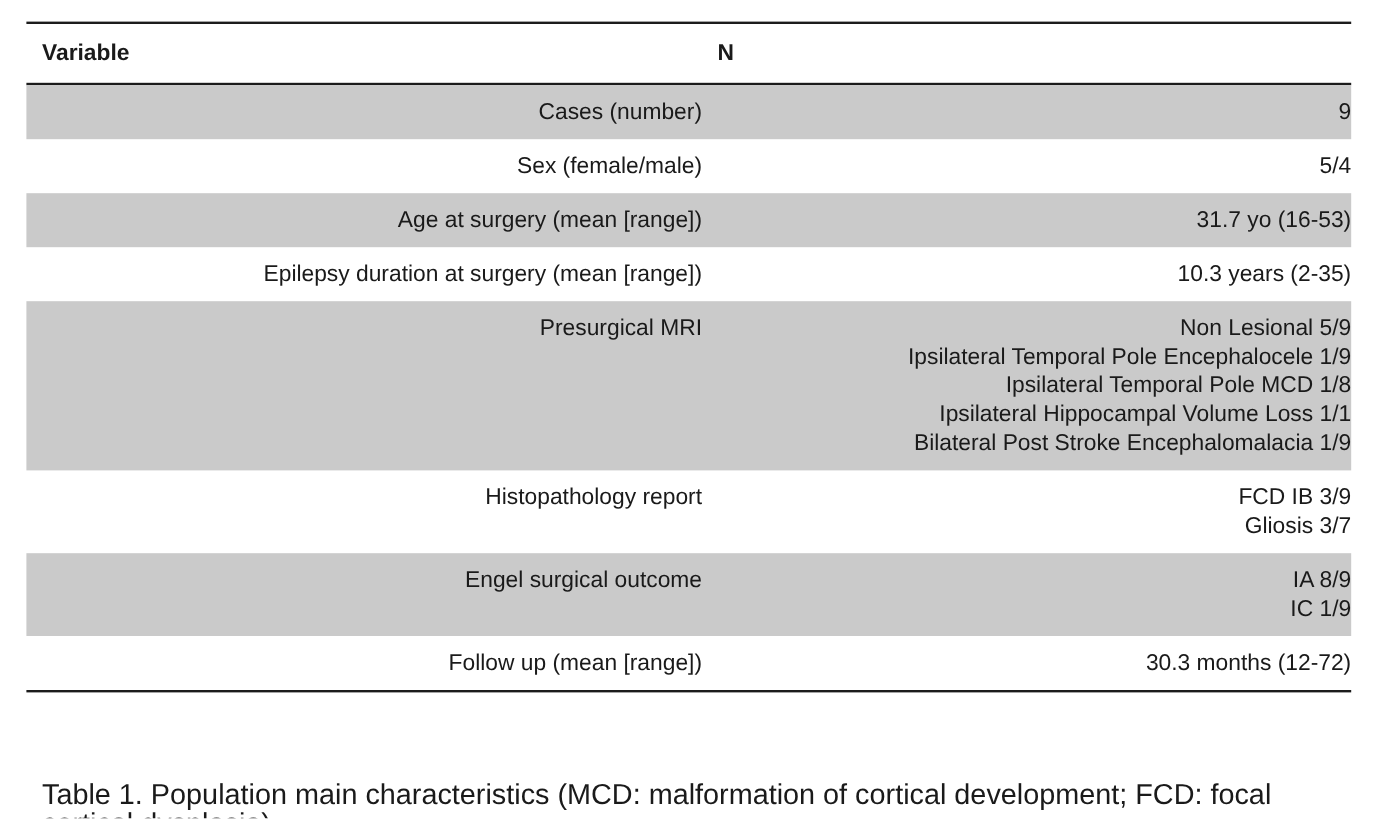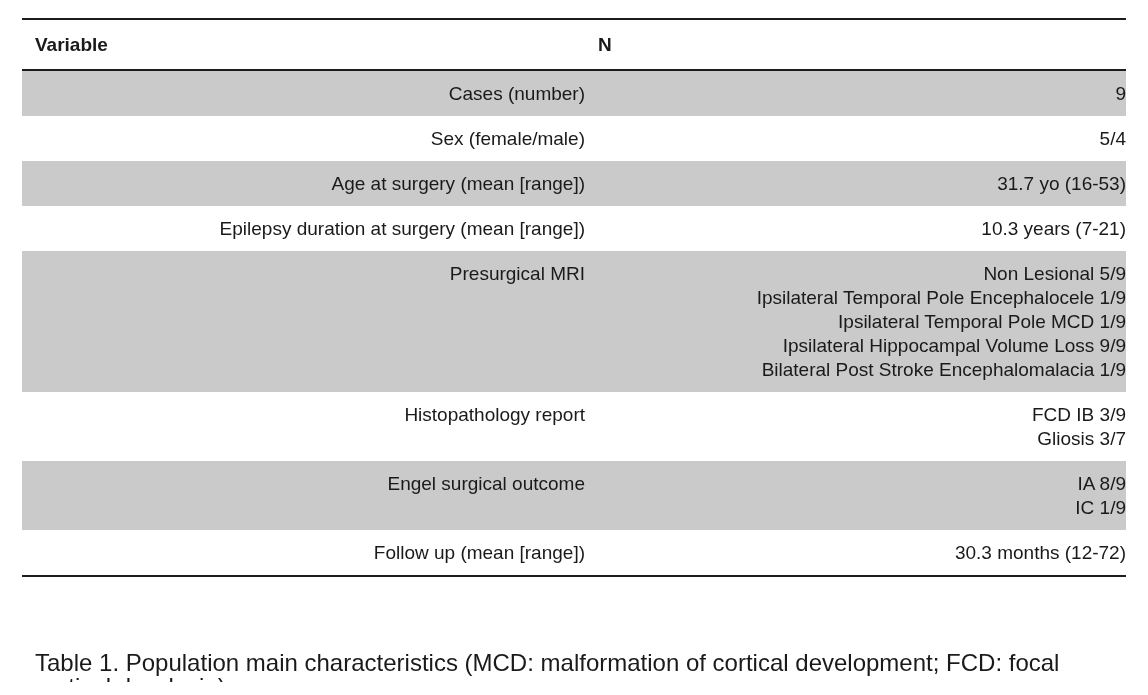--- a/index.html
+++ b/index.html
@@ -85,30 +85,30 @@
         </div>
         <div class="tr shaded">
           <div class="td col1">Age at surgery (mean [range])</div>
           <div class="td col2">
             <div class="value-line">31.7 yo (16-53)</div>
           </div>
         </div>
         <div class="tr">
           <div class="td col1">Epilepsy duration at surgery (mean [range])</div>
           <div class="td col2">
-            <div class="value-line">10.3 years (7-21)</div>
+            <div class="value-line">10.3 years (2-35)</div>
           </div>
         </div>
         <div class="tr shaded">
           <div class="td col1">Presurgical MRI</div>
           <div class="td col2">
             <div class="value-line">Non Lesional 5/9</div>
             <div class="value-line">Ipsilateral Temporal Pole Encephalocele 1/9</div>
-            <div class="value-line">Ipsilateral Temporal Pole MCD 1/9</div>
-            <div class="value-line">Ipsilateral Hippocampal Volume Loss 9/9</div>
+            <div class="value-line">Ipsilateral Temporal Pole MCD 1/8</div>
+            <div class="value-line">Ipsilateral Hippocampal Volume Loss 1/1</div>
             <div class="value-line">Bilateral Post Stroke Encephalomalacia 1/9</div>
           </div>
         </div>
         <div class="tr">
           <div class="td col1">Histopathology report</div>
           <div class="td col2">
             <div class="value-line">FCD IB 3/9</div>
             <div class="value-line">Gliosis 3/7</div>
           </div>
         </div>

